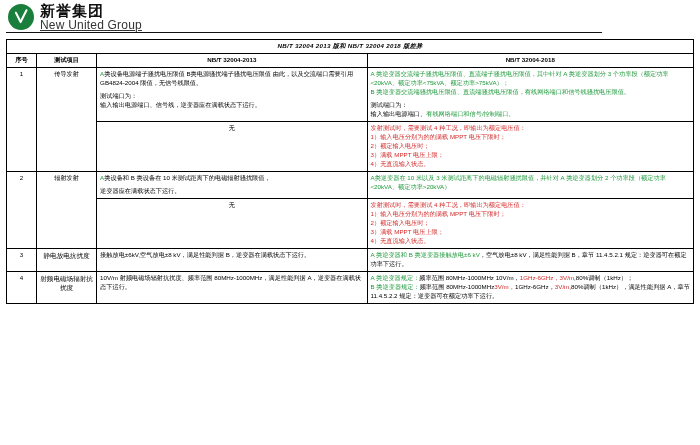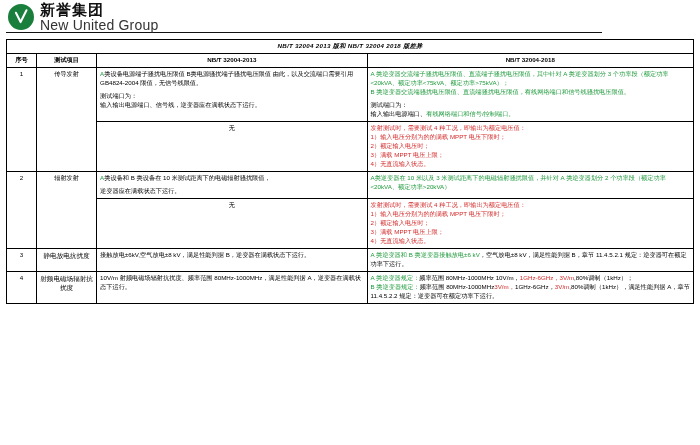--- a/index.html
+++ b/index.html
@@ -53,23 +53,24 @@
     justify-content: center;
     line-height: 1.05;
   }
   .logo-cn {
     font-size: 15px;
     font-weight: bold;
     letter-spacing: 1px;
     color: #111;
   }
   .logo-en {
-    font-size: 14px;
+    font-size: 12px;
     color: #333;
     letter-spacing: 0.2px;
+    text-decoration: underline;
   }
   .header-rule {
     height: 1px;
     background: #111;
     margin: 0 6px 0 6px;
   }
 
   
   .table-wrap {
     padding: 6px 6px 0 6px;

